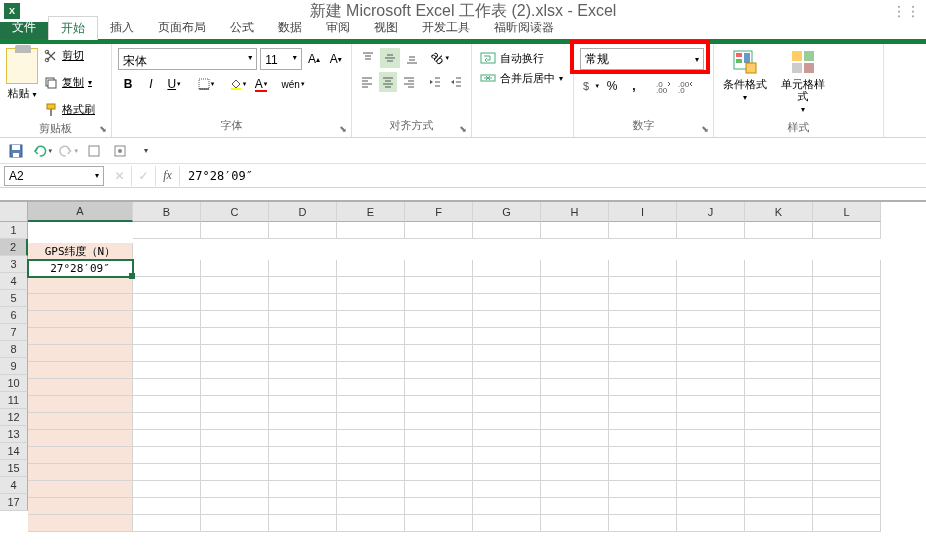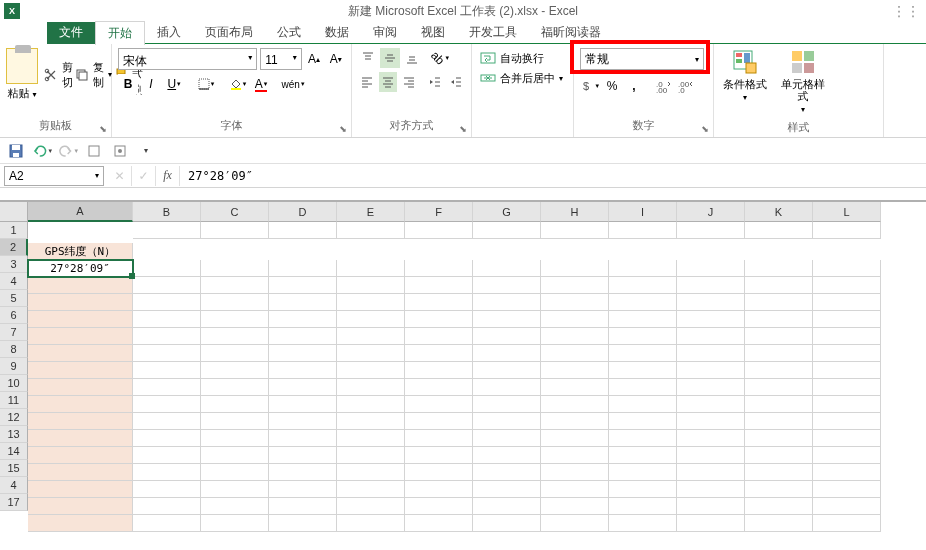--- a/index.html
+++ b/index.html
@@ -1,39 +1,39 @@
 <!DOCTYPE html>
 <html><head>
 <meta charset="utf-8">
 <style>
 * { margin: 0; padding: 0; box-sizing: border-box; font-family: "Microsoft YaHei", "SimSun", sans-serif; }
 body { background: #fff; font-size: 12px; user-select: none; }
 
 .titlebar { height: 22px; background: #fff; display: flex; align-items: center; padding: 0 4px; position: relative; }
 .titlebar .app-icon { width: 16px; height: 16px; background: #217346; color: #fff; display: flex; align-items: center; justify-content: center; font-size: 9px; font-weight: bold; }
-.titlebar .title-text { position: absolute; left: 50%; transform: translateX(-50%); color: #606060; font-size: 12px; white-space: nowrap; }
+.titlebar .title-text { position: absolute; left: 50%; transform: translateX(-50%); color: #606060; font-size: 16px; white-space: nowrap; }
 .titlebar .dots { position: absolute; right: 6px; color: #909090; font-size: 14px; }
 
-.tabs { height: 22px; background: #fff; display: flex; align-items: center; border-bottom: 1px solid #15803d; margin-left: 47px; }
+.tabs { height: 22px; background: #fff; display: flex; align-items: flex-end; border-bottom: 5px solid #15803d; }
 .tab { padding: 3px 12px; color: #444; cursor: pointer; font-size: 12px; }
 .tab.file { background: #217346; color: #fff; }
 .tab.active { background: #fff; color: #217346; border-top: 1px solid #d4d4d4; border-left: 1px solid #d4d4d4; border-right: 1px solid #d4d4d4; margin-bottom: -1px; position: relative; }
 
 .ribbon { background: #fff; display: flex; border-bottom: 1px solid #d4d4d4; height: 94px; }
 .group { border-right: 1px solid #e1e1e1; padding: 4px 6px; display: flex; flex-direction: column; justify-content: space-between; position: relative; }
 .group-label { text-align: center; color: #666; font-size: 11px; margin-top: auto; padding-top: 4px; }
 .group-dialog { position: absolute; right: 2px; bottom: 2px; width: 12px; height: 12px; font-size: 9px; color: #777; display: flex; align-items: center; justify-content: center; cursor: pointer; }
 
 .clipboard-group { width: 112px; }
 .clipboard-top { display: flex; gap: 6px; }
 .paste-btn { display: flex; flex-direction: column; align-items: center; cursor: pointer; }
 .paste-icon { width: 32px; height: 36px; background: #fff8e1; border: 1px solid #e0c040; position: relative; }
 .paste-icon::before { content: ''; position: absolute; top: -4px; left: 8px; width: 16px; height: 8px; background: #bbb; border-radius: 2px 2px 0 0; }
 .paste-label { font-size: 11px; margin-top: 2px; }
-.clip-side { display: flex; flex-direction: row; gap: 2px; }
+.clip-side { display: flex; flex-direction: column; gap: 12px; text-decoration: underline; }
 .clip-item { display: flex; align-items: center; gap: 4px; font-size: 11px; cursor: pointer; }
 .clip-icon { width: 14px; height: 14px; display: inline-block; }
 
 .font-group { width: 240px; }
 .font-row { display: flex; gap: 3px; align-items: center; margin-bottom: 4px; }
 .font-select { border: 1px solid #ababab; height: 22px; padding: 4px 4px; background: #fff; font-size: 12px; }
 .font-select.name { width: 150px; }
 .font-select.size { width: 44px; }
 .sq-btn { width: 20px; height: 20px; border: 1px solid transparent; background: #fff; display: flex; align-items: center; justify-content: center; cursor: pointer; font-size: 12px; }
 .sq-btn .dd { font-size: 7px; margin-left: 1px; }

